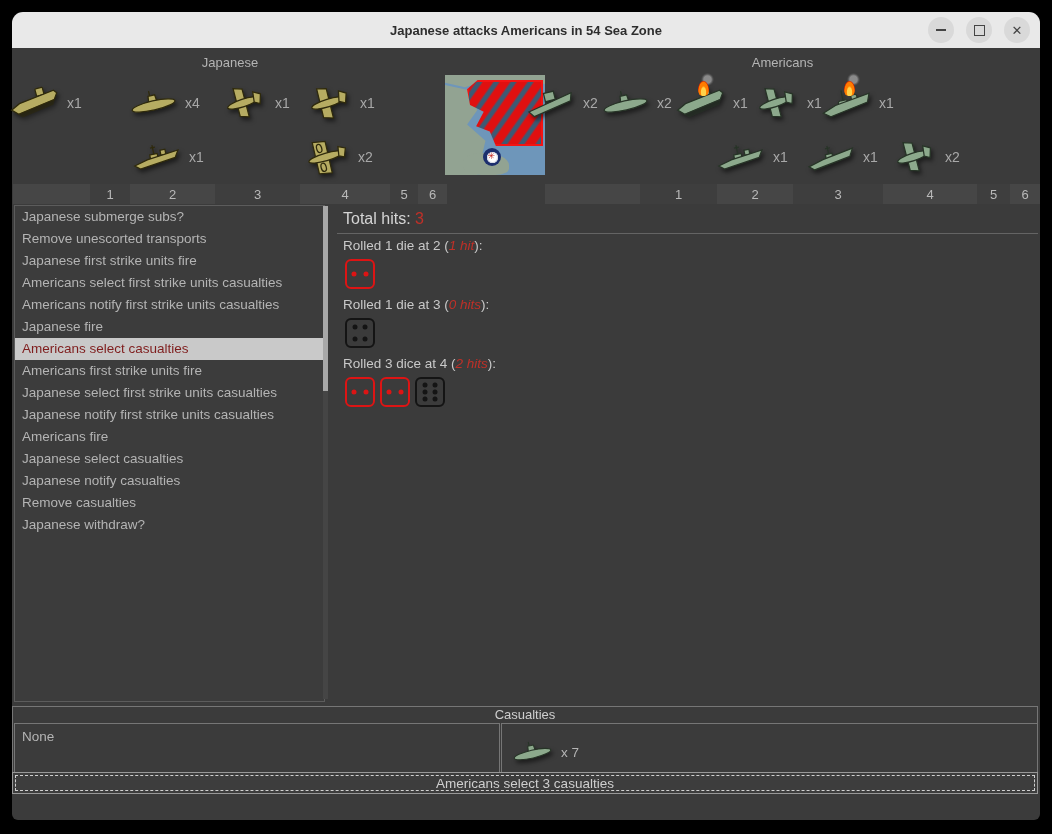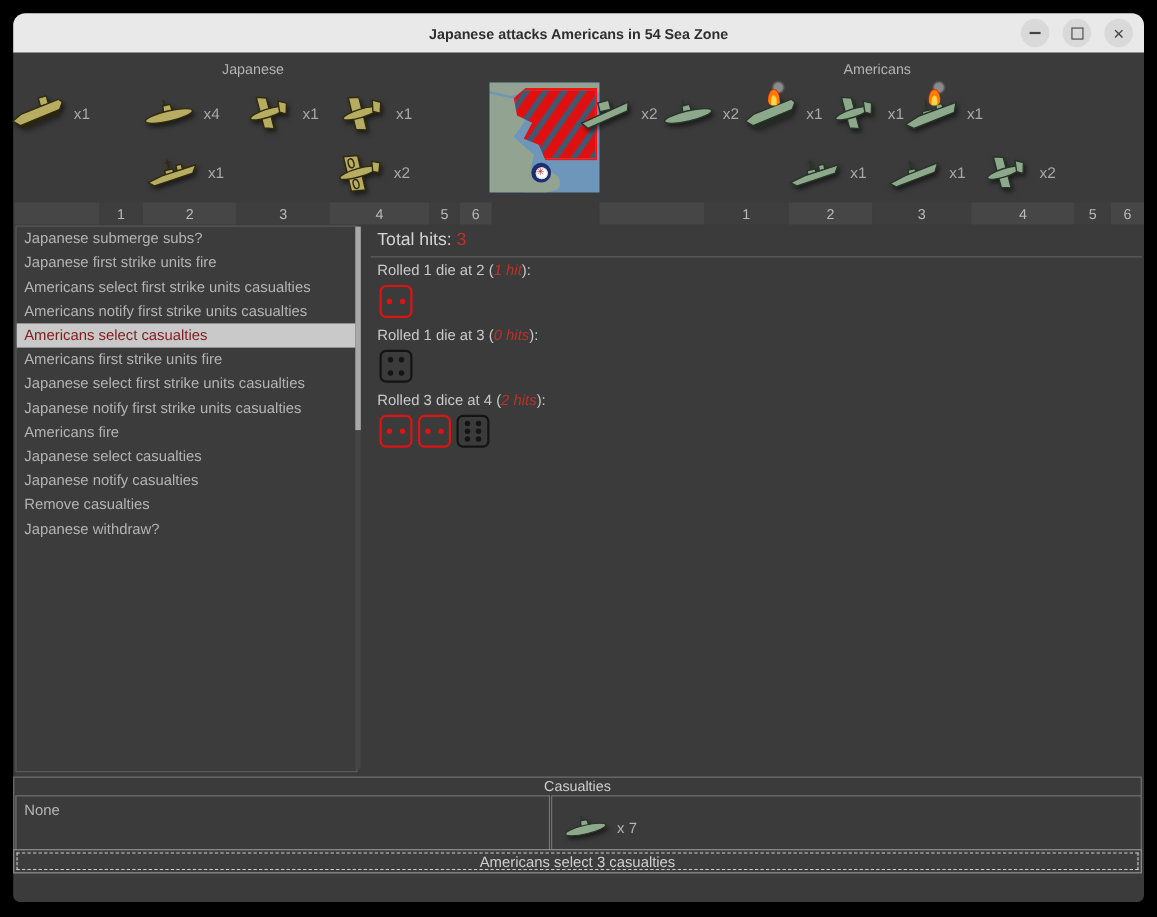--- a/index.html
+++ b/index.html
@@ -16,21 +16,21 @@
         align-items:center;justify-content:center;color:#444;cursor:default;}
   .wbtn .bar{width:10px;height:2px;background:#444;}
   .wbtn .sq{width:9px;height:9px;border:1.5px solid #444;}
   .wbtn .x{font-size:13px;line-height:1;}
   #content{left:12px;top:48px;width:1028px;height:772px;background:#3b3b3b;
            border-radius:0 0 6px 6px;}
 
   
   .side-header{top:55px;font-size:13px;color:#b4b4b4;text-align:center;}
   #jp-header{left:13px;width:434px;}
-  #us-header{left:550px;width:495px;}
+  #us-header{left:535px;width:495px;}
 
   .unit{position:absolute;display:flex;align-items:center;gap:5px;height:46px;}
   .uicon{width:54px;height:42px;filter:drop-shadow(2px 3px 2px rgba(0,0,0,.5));}
   .uicon.jp{--hull:var(--jp-hull);--line:#2f2a0c;}
   .uicon.us{--hull:var(--us-hull);--line:#273427;}
   .ucount{font-size:14px;color:#a8a8a8;}
   .dmg::before{content:"";position:absolute;left:27px;top:-7px;width:13px;height:13px;border-radius:50%;
       background:radial-gradient(circle,#8a8a8a 0 40%,rgba(90,90,90,.55) 60%,transparent 75%);}
   .dmg::after{content:"";position:absolute;left:24px;top:1px;width:11px;height:15px;border-radius:50% 50% 40% 40%;
       background:radial-gradient(ellipse at 50% 75%,#ffd24a 0 28%,#ff7c00 40% 62%,#d62a00 70%,transparent 78%);}
@@ -305,23 +305,25 @@
       <div class="scell dark" style="left: 640px; width: 77px;">1</div>
       <div class="scell light" style="left: 717px; width: 76px;">2</div>
       <div class="scell dark" style="left: 793px; width: 90px;">3</div>
       <div class="scell light" style="left: 883px; width: 94px;">4</div>
       <div class="scell dark" style="left: 977px; width: 33px;">5</div>
       <div class="scell light" style="left: 1010px; width: 30px;">6</div>
     </div>
 
   <div id="steps" class="abs">
       <div class="step">Japanese submerge subs?</div>
+      <div class="step">Remove unescorted transports</div>
       <div class="step">Japanese first strike units fire</div>
       <div class="step">Americans select first strike units casualties</div>
       <div class="step">Americans notify first strike units casualties</div>
+      <div class="step">Japanese fire</div>
       <div class="step selected">Americans select casualties</div>
       <div class="step">Americans first strike units fire</div>
       <div class="step">Japanese select first strike units casualties</div>
       <div class="step">Japanese notify first strike units casualties</div>
       <div class="step">Americans fire</div>
       <div class="step">Japanese select casualties</div>
       <div class="step">Japanese notify casualties</div>
       <div class="step">Remove casualties</div>
       <div class="step">Japanese withdraw?</div>
     </div>

